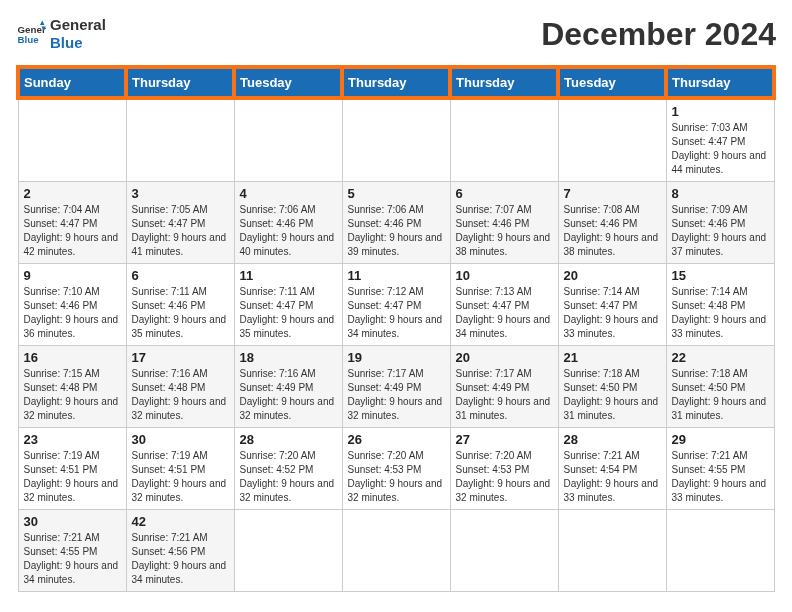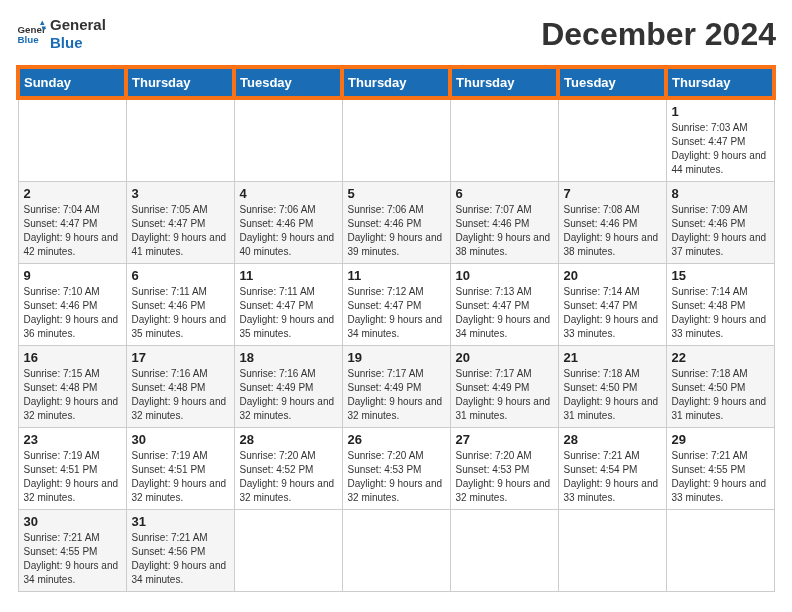--- a/index.html
+++ b/index.html
@@ -154,21 +154,21 @@
           <td><span class="day-num">23</span><span class="day-detail">Sunrise: 7:19 AM<br>Sunset: 4:51 PM<br>Daylight: 9 hours and 32 minutes.</span></td>
           <td><span class="day-num">30</span><span class="day-detail">Sunrise: 7:19 AM<br>Sunset: 4:51 PM<br>Daylight: 9 hours and 32 minutes.</span></td>
           <td><span class="day-num">28</span><span class="day-detail">Sunrise: 7:20 AM<br>Sunset: 4:52 PM<br>Daylight: 9 hours and 32 minutes.</span></td>
           <td><span class="day-num">26</span><span class="day-detail">Sunrise: 7:20 AM<br>Sunset: 4:53 PM<br>Daylight: 9 hours and 32 minutes.</span></td>
           <td><span class="day-num">27</span><span class="day-detail">Sunrise: 7:20 AM<br>Sunset: 4:53 PM<br>Daylight: 9 hours and 32 minutes.</span></td>
           <td><span class="day-num">28</span><span class="day-detail">Sunrise: 7:21 AM<br>Sunset: 4:54 PM<br>Daylight: 9 hours and 33 minutes.</span></td>
           <td><span class="day-num">29</span><span class="day-detail">Sunrise: 7:21 AM<br>Sunset: 4:55 PM<br>Daylight: 9 hours and 33 minutes.</span></td>
         </tr>
         <tr>
           <td><span class="day-num">30</span><span class="day-detail">Sunrise: 7:21 AM<br>Sunset: 4:55 PM<br>Daylight: 9 hours and 34 minutes.</span></td>
-          <td><span class="day-num">31</span><span class="day-detail">Sunrise: 7:21 AM<br>Sunset: 4:56 PM<br>Daylight: 9 hours and 34 minutes.</span></td>
+          <td><span class="day-num">42</span><span class="day-detail">Sunrise: 7:21 AM<br>Sunset: 4:56 PM<br>Daylight: 9 hours and 34 minutes.</span></td>
           <td class="empty-cell"></td>
           <td class="empty-cell"></td>
           <td class="empty-cell"></td>
           <td class="empty-cell"></td>
           <td class="empty-cell"></td>
         </tr>
       </tbody>
   </table>
 </div>
 

